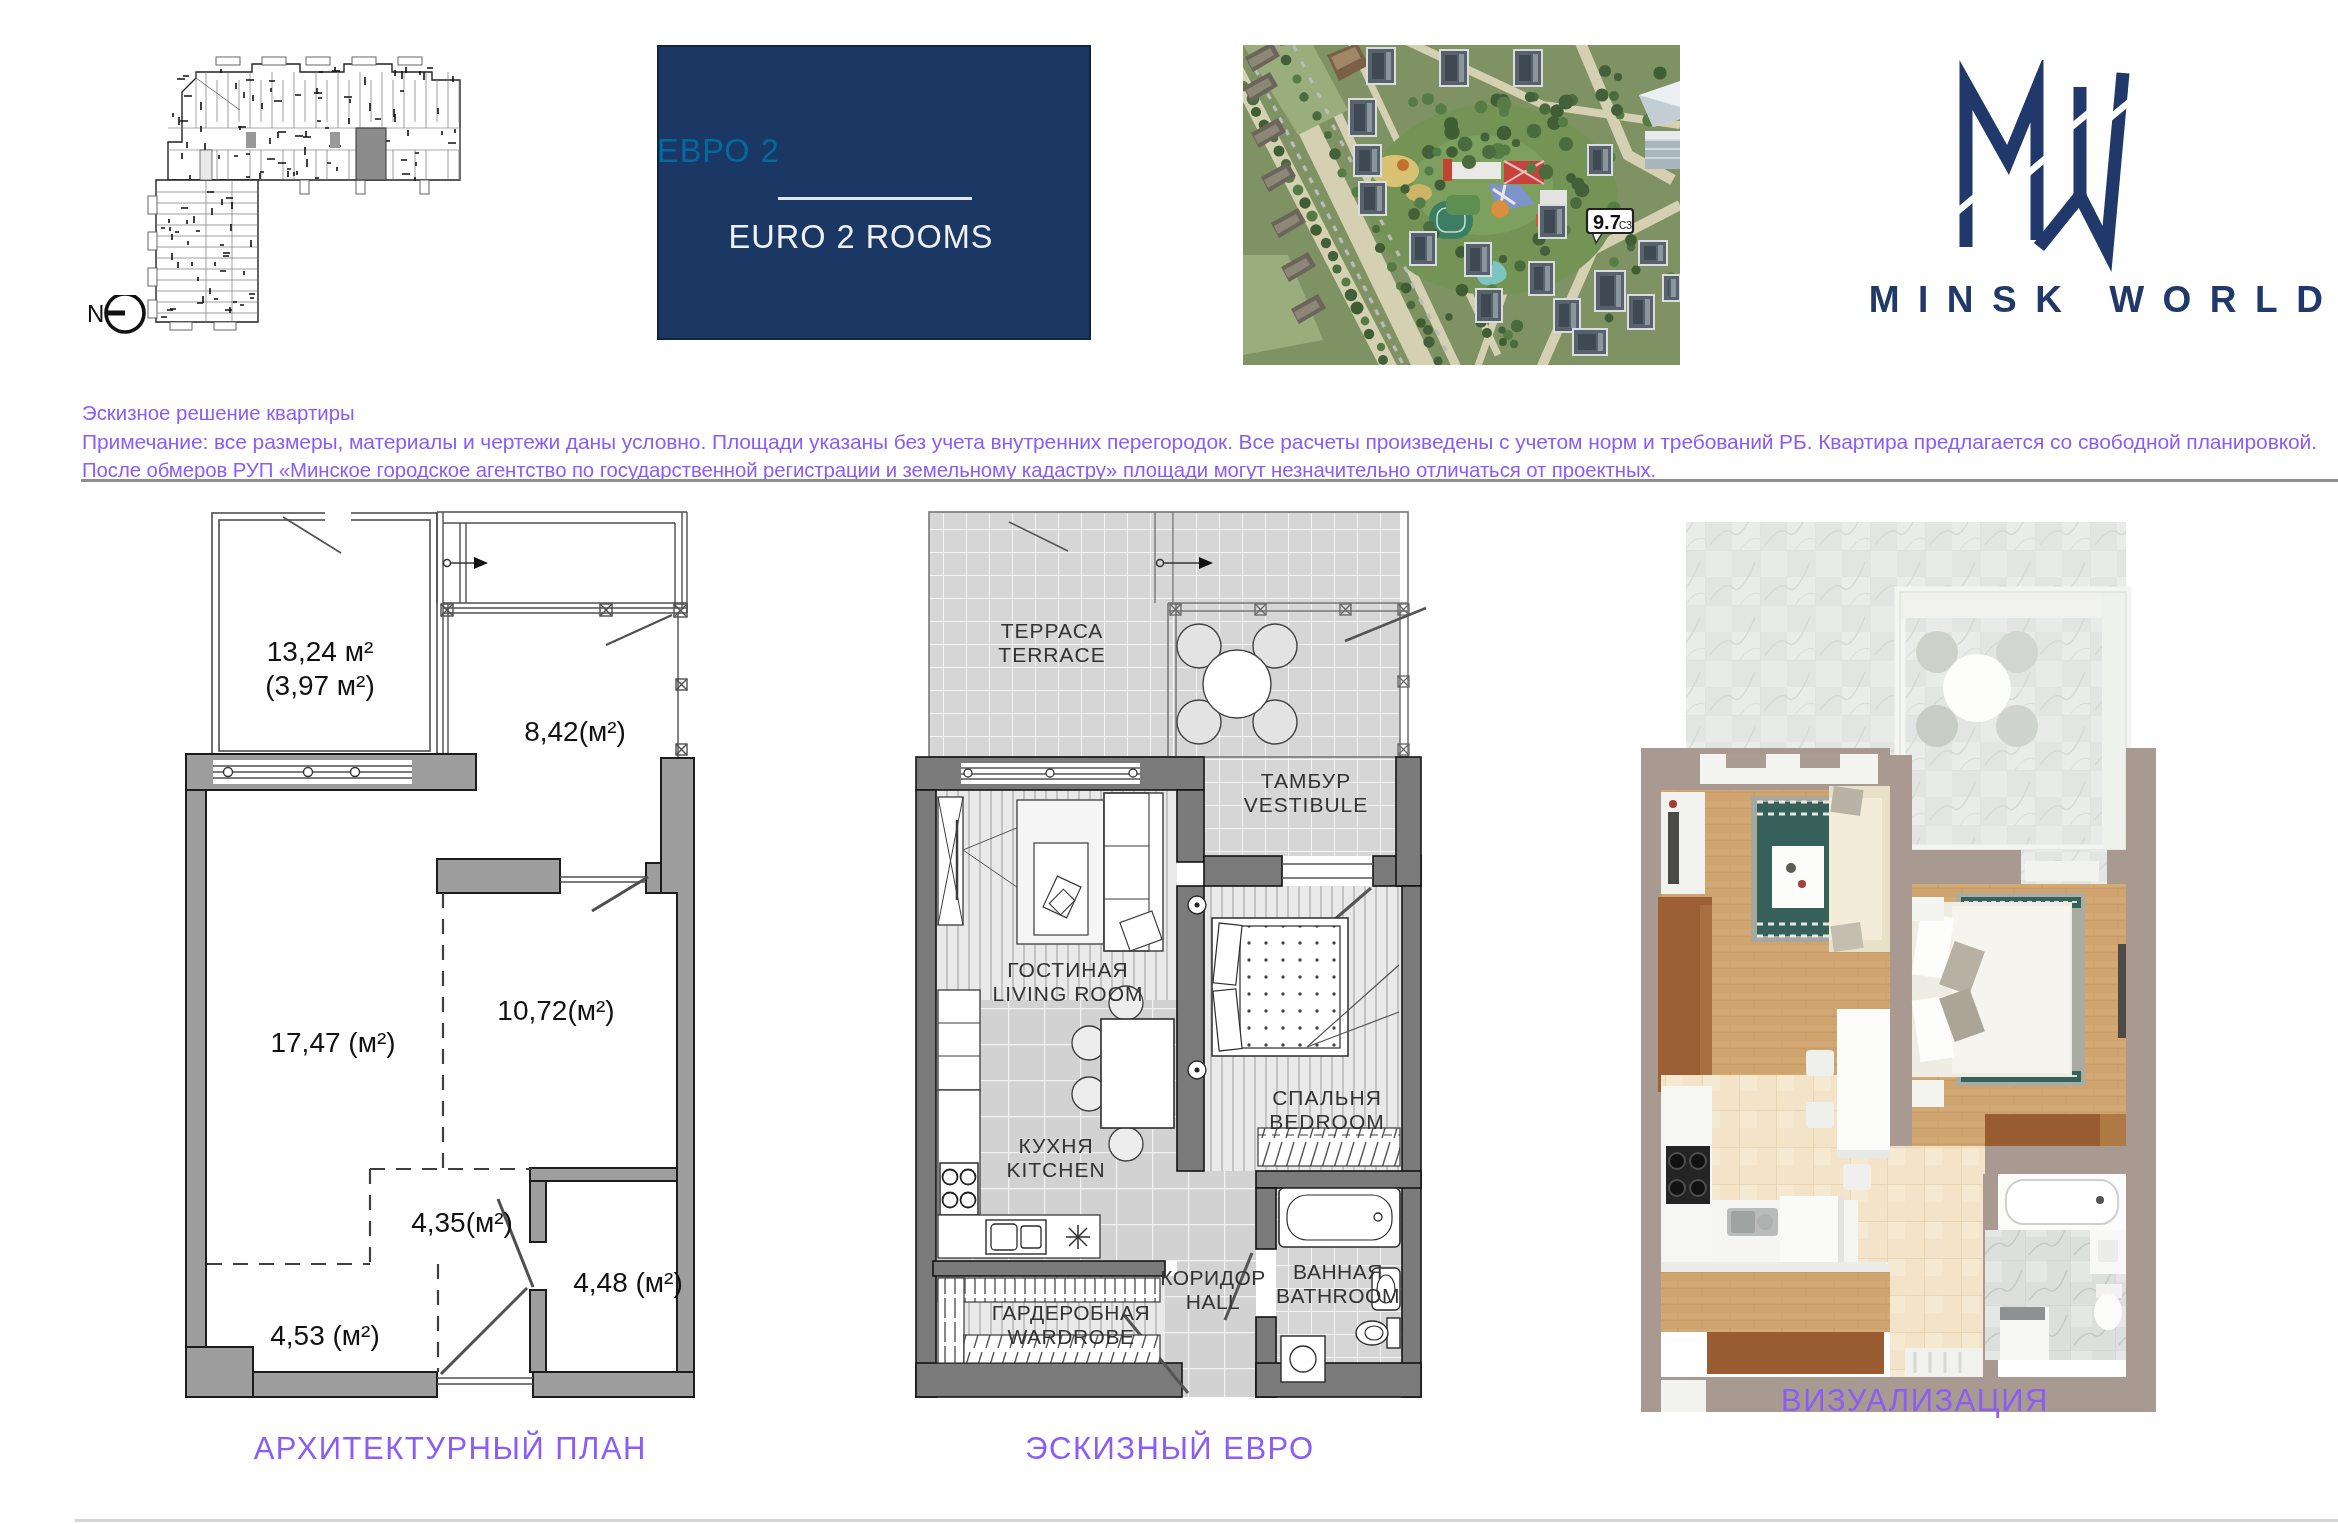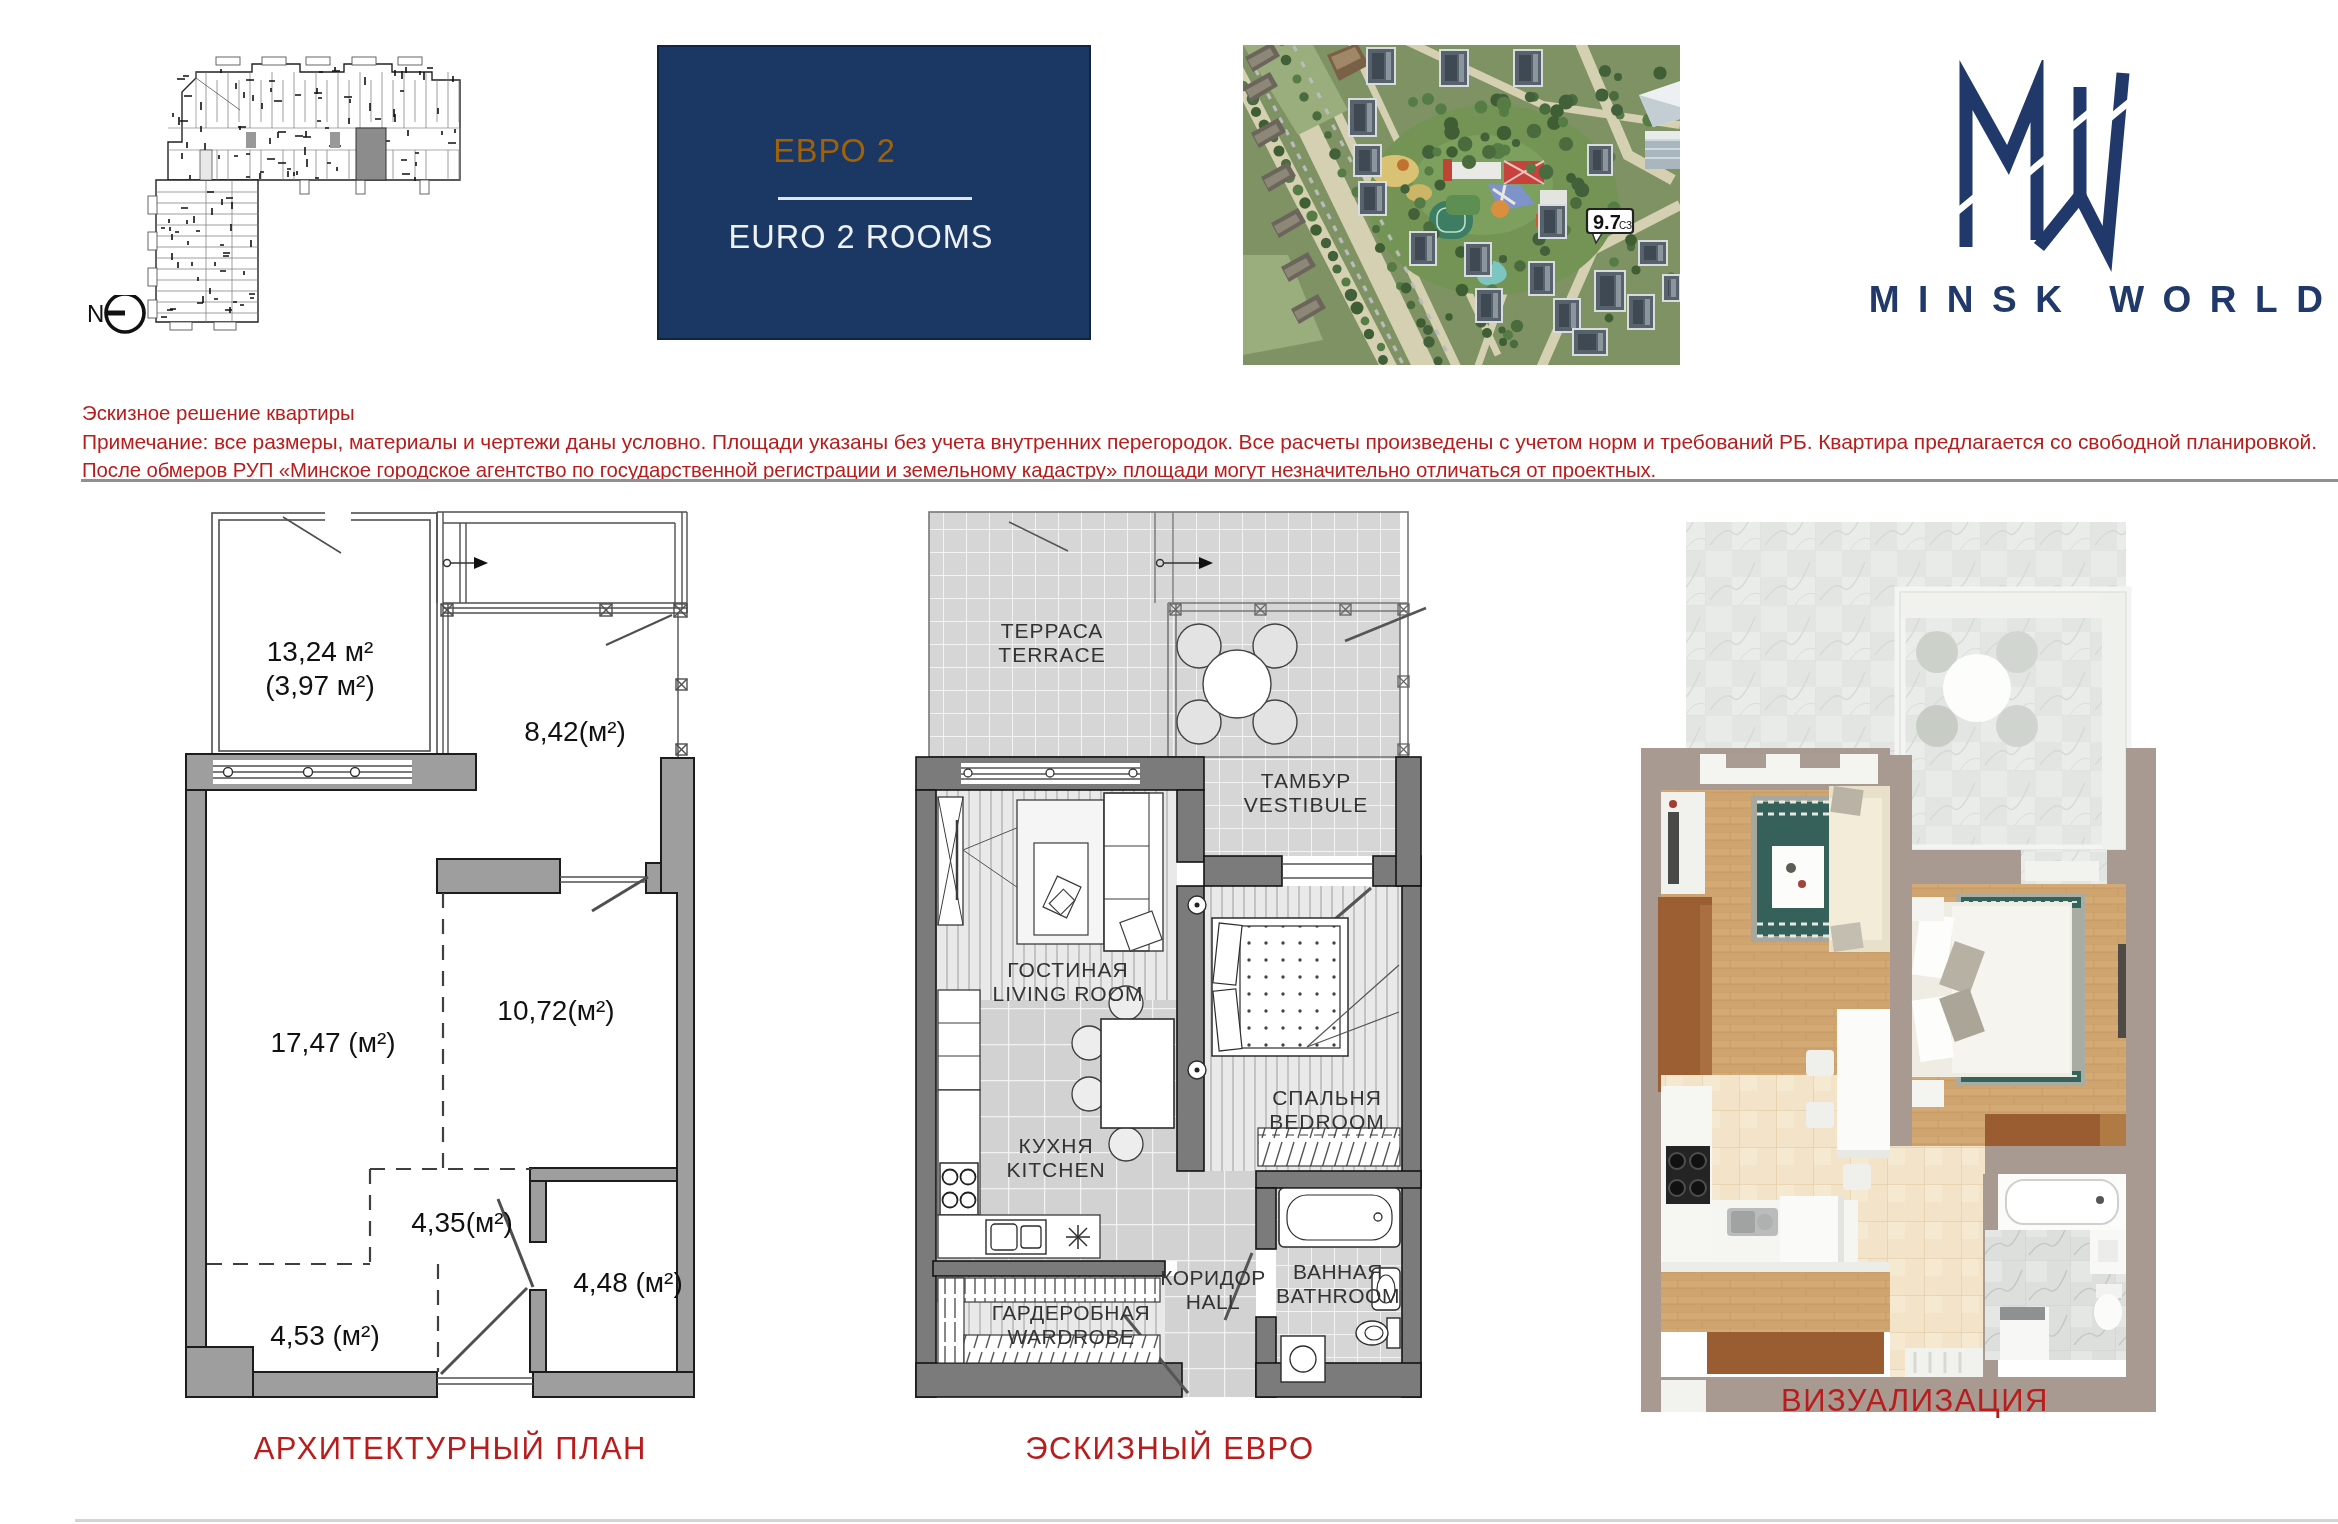--- a/index.html
+++ b/index.html
@@ -1,18 +1,18 @@
 <!DOCTYPE html>
 <html><head>
 <meta charset="utf-8">
 <style>
 html,body{margin:0;padding:0;background:#fff;}
 body{width:2338px;height:1524px;position:relative;overflow:hidden;font-family:"Liberation Sans",sans-serif;}
 .abs{position:absolute;}
-.lbl{color:#b91c1c;}
+.lbl{color:#8b5cf6;}
 </style>
 </head>
 <body>
 
 <svg class="abs" style="left:90px;top:40px" width="400" height="320" viewBox="90 40 400 320">
 <g id="miniplan">
 
 <g fill="none" stroke="#333" stroke-width="0.8">
 <path d="M196,78 L182,92 L182,142 L168,142 L168,180 L460,180 L460,80 L432,80 L432,72 L392,72 L392,64 L344,64 L344,72 L300,72 L300,64 L252,64 L252,72 L196,72 Z" fill="#fff" stroke="#222" stroke-width="1.4"></path>
 <path d="M156,180 L156,322 L258,322 L258,180 Z" fill="#fff" stroke="#222" stroke-width="1.4"></path>
@@ -52,21 +52,21 @@
 </g>
 </svg>
 
 <svg class="abs" style="left:85px;top:295px" width="70" height="60" viewBox="0 0 70 60">
 <circle cx="40" cy="18" r="19" fill="none" stroke="#111" stroke-width="3.6"></circle>
 <line x1="21" y1="18" x2="40" y2="18" stroke="#111" stroke-width="5"></line>
 <text x="2" y="27" font-size="24" fill="#111" font-family="Liberation Sans, sans-serif">N</text>
 </svg>
 
 <div class="abs" style="left:657px;top:45px;width:434px;height:295px;background:#1b3764;border:2px solid #12243f;box-sizing:border-box;"></div>
-<div class="abs" style="left:657px;top:133px;width:355px;text-align:center;color:#a16207;font-size:32.5px;letter-spacing:1px;">ЕВРО 2</div>
+<div class="abs" style="left:657px;top:133px;width:355px;color:#0369a1;font-size:32.5px;letter-spacing:1px;">ЕВРО 2</div>
 <div class="abs" style="left:778px;top:197px;width:194px;height:2.5px;background:#dfe6ee;"></div>
 <div class="abs" style="left:644px;top:219px;width:434px;text-align:center;color:#eef2f7;font-size:32.5px;letter-spacing:1px;">EURO 2 ROOMS</div>
 
 <svg class="abs" style="left:1243px;top:45px" width="437" height="320" viewBox="0 0 437 320">
 <defs>
 <clipPath id="aclip">
         <rect x="0" y="0" width="437" height="320"></rect>
       </clipPath>
 </defs>
 <g id="aerial" clip-path="url(#aclip)">

